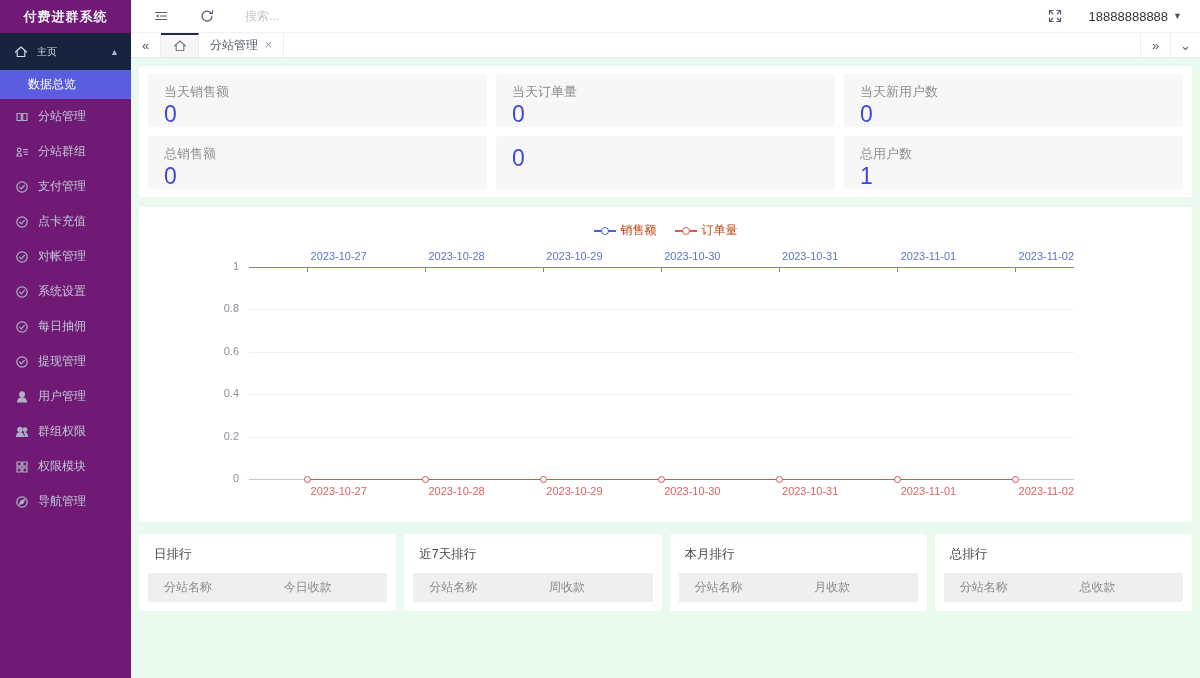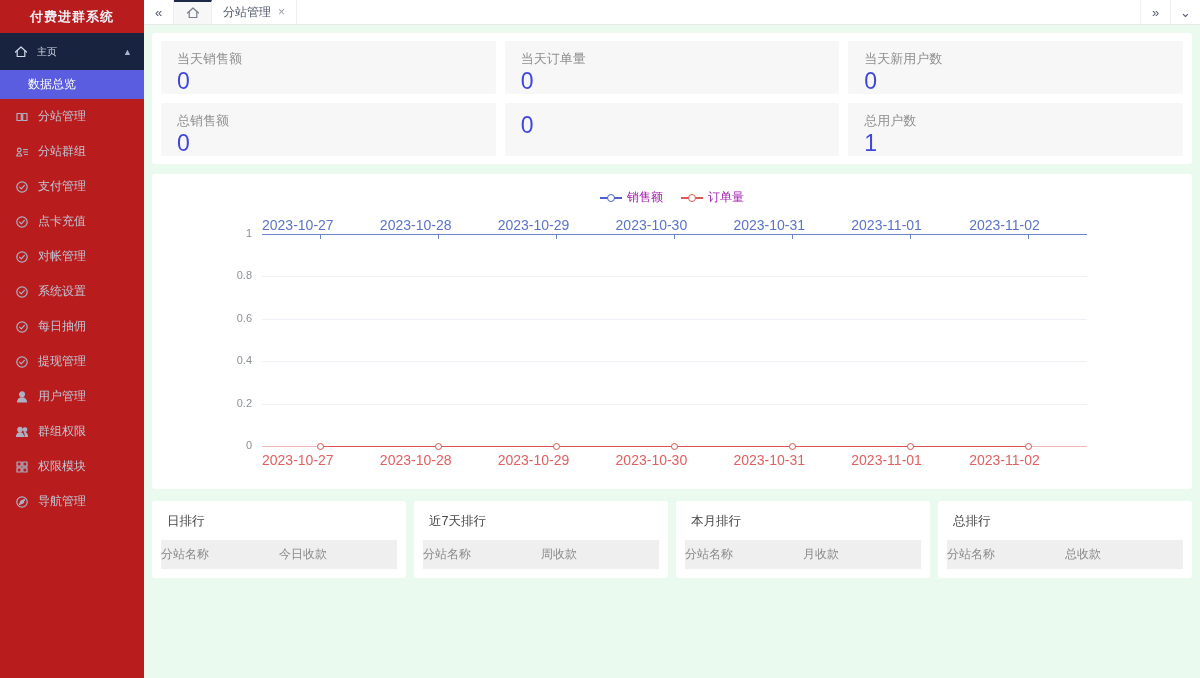--- a/index.html
+++ b/index.html
@@ -1,21 +1,21 @@
 <!DOCTYPE html>
 <html><head>
 <meta charset="utf-8">
 <style>
   * { box-sizing: border-box; margin: 0; padding: 0; }
   html,body { width:1200px; height:678px; overflow:hidden; }
   body { font-family:"Liberation Sans","DejaVu Sans",sans-serif; font-size:12px; background:#ebfaee; }
   .app { display:flex; width:1200px; height:678px; }
 
   
-  .sidebar { width:144px; flex-shrink:0; background:#b91c1c; color:#c5cbdb; }
+  .sidebar { width:131px; flex-shrink:0; background:#701a75; color:#c5cbdb; }
   .sb-title { height:33px; line-height:33px; text-align:center; color:#eef0f6; font-size:13px; font-weight:bold; letter-spacing:1px; }
   .nav-home { height:37px; display:flex; align-items:center; padding:0 12px 0 14px; background:#182340; color:#d3d8e6; cursor:pointer; }
   .nav-home .lbl { margin-left:9px; font-size:10px;text-align:center; }
   .nav-home .caret { margin-left:auto; font-size:9px; color:#aeb6c9; }
   .sub-active { height:29px; display:flex; align-items:center; padding-left:28px; background:#5a5de0; color:#fff; font-size:12px; cursor:pointer; }
   .nav-item { height:35px; display:flex; align-items:center; padding-left:14px; font-size:12px; color:#c0c6d6; cursor:pointer; }
   .nav-item .icn { width:15px; height:15px; display:inline-flex; align-items:center; justify-content:center; margin-right:9px; color:#aab2c6; }
   .icn svg { display:block; }
 
   
@@ -43,50 +43,50 @@
 
   
   .stats-panel { background:#fff; border-radius:3px; padding:8px 9px; display:grid; grid-template-columns:repeat(3,1fr); gap:9px; }
   .stat-box { background:#f7f7f7; border-radius:2px; padding:9px 16px 8px; height:53px; }
   .stat-label { font-size:13px; color:#8f8f8f; }
   .stat-value { font-size:23px; color:#4046dd; margin-top:1px; line-height:1.1; }
 
   
   .chart-card { position:relative; background:#fff; border-radius:3px; height:315px; margin-top:10px; }
   .legend { position:absolute; top:15px; left:0; right:0; display:flex; justify-content:center; gap:18px; }
-  .legend-item { display:flex; align-items:center; gap:5px; font-size:12px; color:#a21caf; cursor:pointer; }
+  .legend-item { display:flex; align-items:center; gap:5px; font-size:12px; color:#c2410c; cursor:pointer; }
   .legend-marker { position:relative; width:22px; height:8px; }
   .legend-marker .line { position:absolute; top:3.5px; left:0; width:22px; height:1.5px; }
   .legend-marker .dot { position:absolute; top:0; left:7px; width:8px; height:8px; border-radius:50%; background:#fff; border:1.5px solid; }
   .lg-blue .line { background:#4a5fd0; } .lg-blue .dot { border-color:#4a5fd0; }
   .lg-red .line { background:#e25555; } .lg-red .dot { border-color:#e25555; }
 
   .plot { position:absolute; inset:0; }
   .ytick { position:absolute; width:100px; text-align:right; font-size:11px; color:#8b8f99; left:0; }
   .gridline { position:absolute; left:110px; width:825px; height:1px; background:#eef0f6; }
   .xaxis-top { position:absolute; left:110px; width:825px; top:60px; height:1px; background:#6c83cd; }
   .xaxis-bottom { position:absolute; left:110px; width:825px; top:272px; height:1px; background:#f0b9b9; }
   .series-red { position:absolute; left:169px; width:707px; top:272px; height:1px; background:#dd5050; }
   .xlabels { position:absolute; left:110px; width:825px; display:flex; }
-  .xlabels span { flex:1; text-align:left; font-size:14px; }
+  .xlabels span { flex:1; text-align:right; font-size:11px; }
   .xlabels-top { top:43px; color:#5b74c8; }
   .xlabels-bottom { top:278px; color:#e06060; }
   .ticks-top { position:absolute; left:110px; width:825px; top:61px; display:flex; }
   .ticks-top i { flex:1; display:flex; justify-content:center; }
   .ticks-top i::after { content:""; width:1px; height:4px; background:#6c83cd; }
   .dots-row { position:absolute; left:110px; width:825px; top:269px; display:flex; }
   .dots-row i { flex:1; display:flex; justify-content:center; }
   .dots-row i::after { content:""; width:5px; height:5px; border-radius:50%; background:#fff; border:1px solid #dd4f4f; }
 
   
   .rank-row { display:flex; gap:8px; margin-top:12px; }
   .rank-card { flex:1; background:#fff; border-radius:3px; padding-bottom:9px; }
   .rank-title { padding:12px 15px 10px; font-size:12.5px; color:#444; }
   .rank-head { margin:0 9px; background:#efefef; height:29px; display:flex; align-items:center; color:#8a8a8a; font-size:12px; }
-  .rank-head span { flex:1; }
+  .rank-head span { flex:1; padding-left:16px; }
 </style>
 </head>
 <body>
 
 <div class="app">
 
   <div class="sidebar">
     <div class="sb-title">付费进群系统</div>
     <div class="nav-home">
       <span class="icn">
@@ -211,20 +211,47 @@
             <circle cx="7" cy="7" r="5.2"></circle>
             <path d="M9.5 4.5 8 8l-3.5 1.5L6 6z" fill="currentColor"></path>
           </svg>
         </span>
       <span>导航管理</span>
     </div>
   </div>
 
   <div class="main-col">
 
+    <div class="topbar">
+      <span class="icn">
+          <svg width="14" height="14" viewBox="0 0 14 14" fill="none" stroke="currentColor" stroke-width="1.2" stroke-linecap="round" stroke-linejoin="round">
+            <path d="M1.5 3.5h11M6.5 7h6M1.5 10.5h11"></path>
+            <path d="M4.5 5.2 2 7l2.5 1.8z" fill="currentColor" stroke="none"></path>
+          </svg>
+        </span>
+      <span class="icn tb-refresh">
+          <svg width="14" height="14" viewBox="0 0 14 14" fill="none" stroke="currentColor" stroke-width="1.2" stroke-linecap="round" stroke-linejoin="round">
+            <path d="M12 7a5 5 0 1 1-1.5-3.5"></path>
+            <path d="M12.5 1.8v2.7h-2.7" fill="none"></path>
+          </svg>
+        </span>
+      <input class="tb-search" type="text" placeholder="搜索..." style="">
+      <div class="tb-right">
+        <span class="icn">
+            <svg width="14" height="14" viewBox="0 0 14 14" fill="none" stroke="currentColor" stroke-width="1.2" stroke-linecap="round" stroke-linejoin="round">
+              <path d="M1.5 5V1.5H5M9 1.5h3.5V5M12.5 9v3.5H9M5 12.5H1.5V9"></path>
+              <path d="M1.8 1.8l3 3M12.2 1.8l-3 3M12.2 12.2l-3-3M1.8 12.2l3-3"></path>
+            </svg>
+          </span>
+        <span class="tb-user">
+          <span>18888888888</span>
+          <span class="caret">▼</span>
+        </span>
+      </div>
+    </div>
 
     <div class="tabbar">
       <span class="tab-cell tab-back">«</span>
       <span class="tab-cell tab-home">
         <span class="icn">
             <svg width="14" height="14" viewBox="0 0 14 14" fill="none" stroke="currentColor" stroke-width="1.2" stroke-linecap="round" stroke-linejoin="round">
               <path d="M1.5 7 7 2l5.5 5"></path>
               <path d="M3.2 6v5.5h7.6V6"></path>
             </svg>
           </span>

